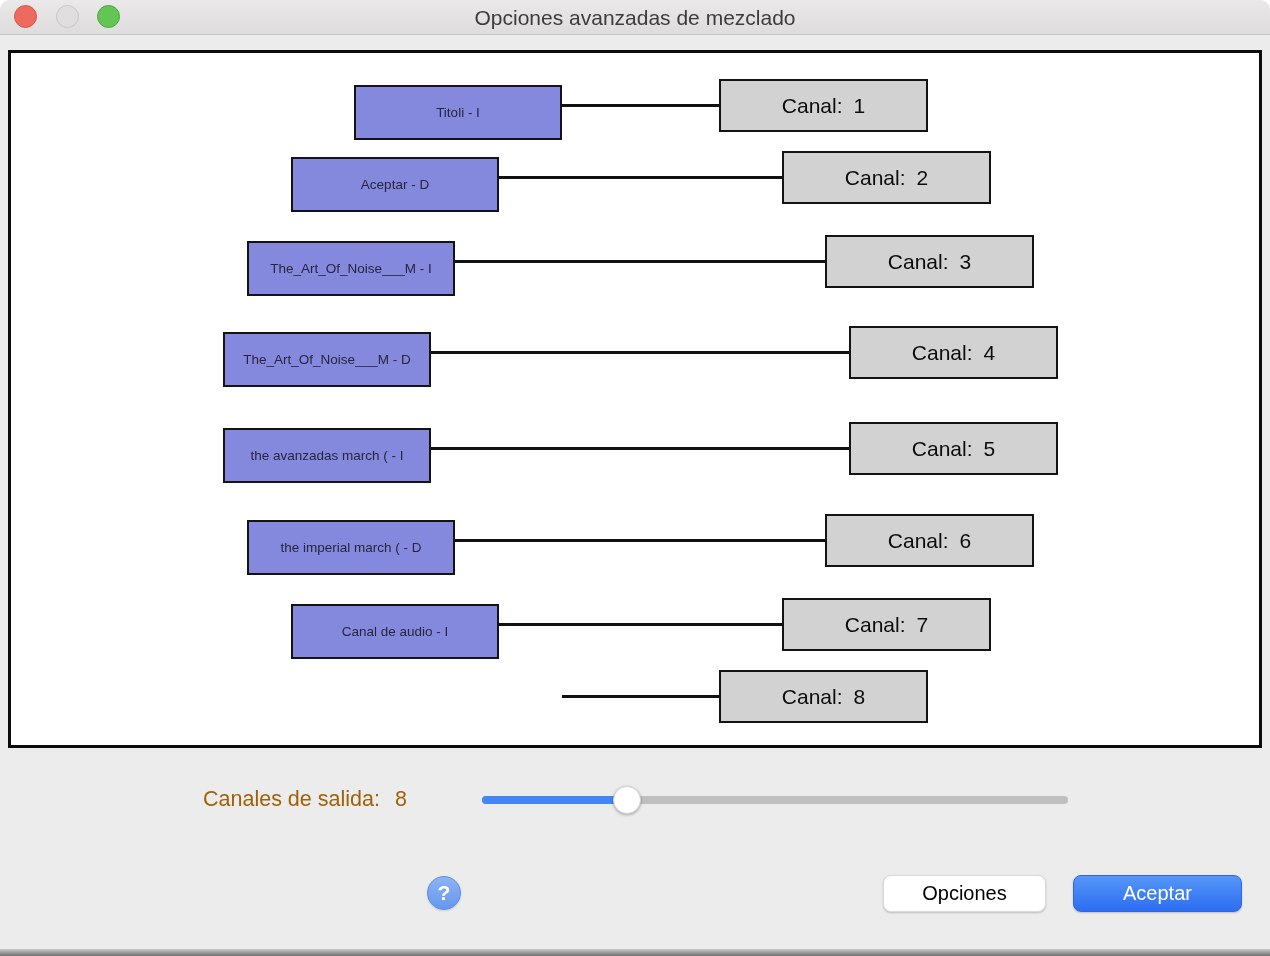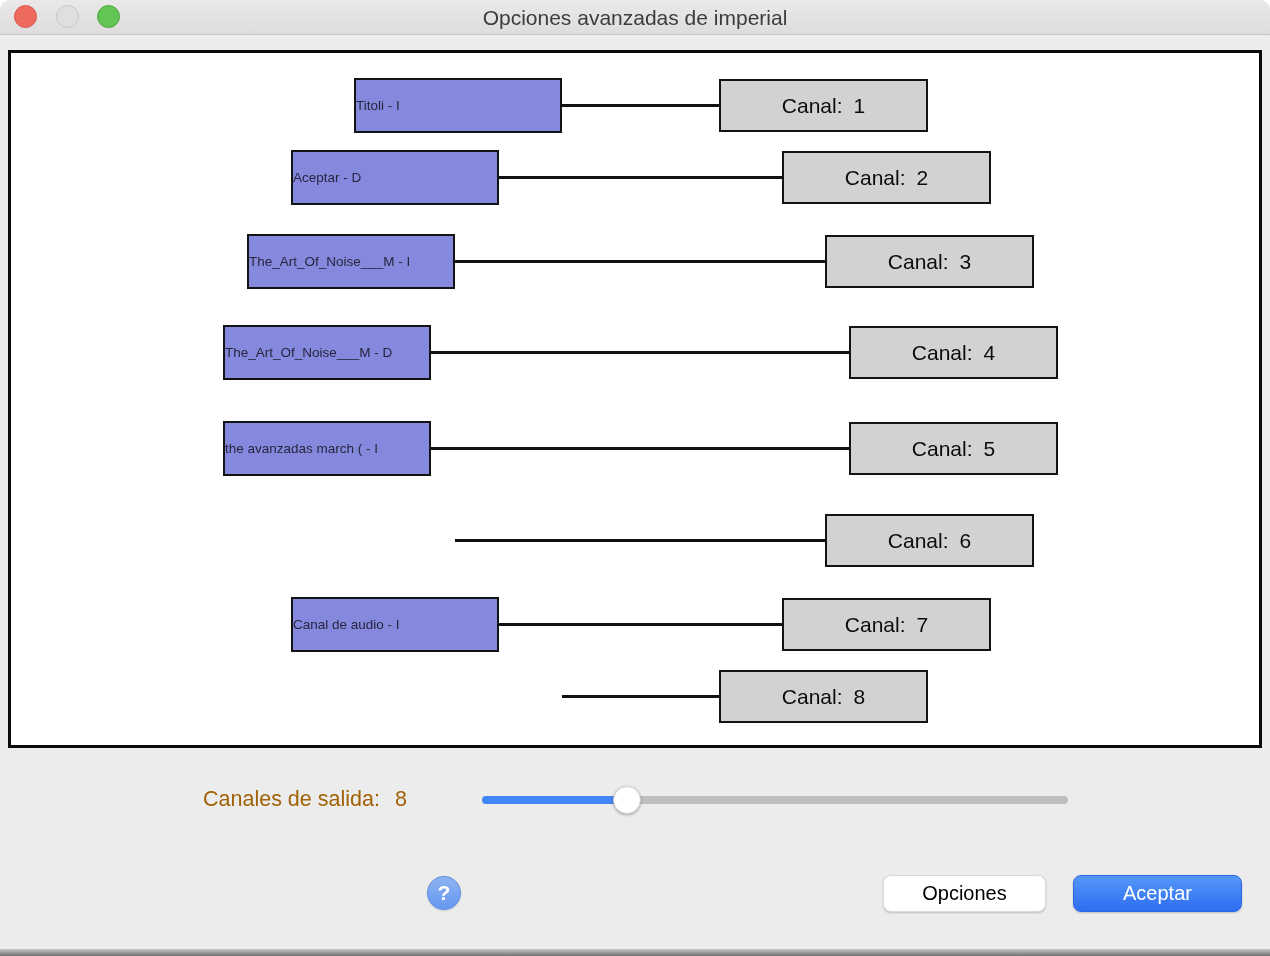--- a/index.html
+++ b/index.html
@@ -22,23 +22,23 @@
   .tl.red{left:14px;background:#ee6a5f;border:1px solid #d8554a;}
   .tl.gray{left:56px;background:#dfdfdf;border:1px solid #c6c6c6;}
   .tl.green{left:97px;background:#62c554;border:1px solid #4aa73c;}
   
   .canvas{
     position:absolute;left:8px;top:50px;width:1254px;height:698px;
     background:#fff;border:3px solid #0b0b0b;
   }
   .row{position:absolute;left:0;width:100%;height:55px;}
   .track-box{
-    position:absolute;top:0;width:208px;height:55px;
+    position:absolute;top:7px;width:208px;height:55px;
     background:#8589dd;border:2px solid #131313;
-    display:flex;align-items:center;justify-content:flex-start;
+    display:flex;align-items:center;justify-content:center;
     font-size:13.5px;font-weight:500;color:#26263e;white-space:nowrap;overflow:hidden;
   }
   .canal-box{
     position:absolute;top:1px;width:209px;height:53px;
     background:#d2d2d2;border:2px solid #131313;
     display:flex;align-items:center;justify-content:center;
     font-size:21px;font-weight:500;color:#0c0c0c;
   }
   .canal-box .num{margin-left:11px;}
   .wire{position:absolute;top:26px;height:3px;background:#111;}
@@ -76,21 +76,21 @@
 </style>
 </head>
 <body>
 
 <div class="window">
 
   <div class="titlebar">
     <div class="tl red"></div>
     <div class="tl gray"></div>
     <div class="tl green"></div>
-    <div class="title">Opciones avanzadas de imperial</div>
+    <div class="title">Opciones avanzadas de mezclado</div>
   </div>
 
   <div class="canvas">
 
     <div class="row" style="top:25px">
       <div class="track-box" style="left:343px">
           <span>Titoli - I</span>
         </div>
       <div class="wire" style="left:551px;width:157px"></div>
       <div class="canal-box" style="left:708px">
@@ -137,20 +137,23 @@
           <span>the avanzadas march ( - I</span>
         </div>
       <div class="wire" style="left:420px;width:418px"></div>
       <div class="canal-box" style="left:838px">
           <span>Canal:</span>
           <span class="num">5</span>
         </div>
     </div>
 
     <div class="row" style="top:460px">
+      <div class="track-box" style="left:236px">
+          <span>the imperial march ( - D</span>
+        </div>
       <div class="wire" style="left:444px;width:370px"></div>
       <div class="canal-box" style="left:814px">
           <span>Canal:</span>
           <span class="num">6</span>
         </div>
     </div>
 
     <div class="row" style="top:544px">
       <div class="track-box" style="left:280px">
           <span>Canal de audio - I</span>

